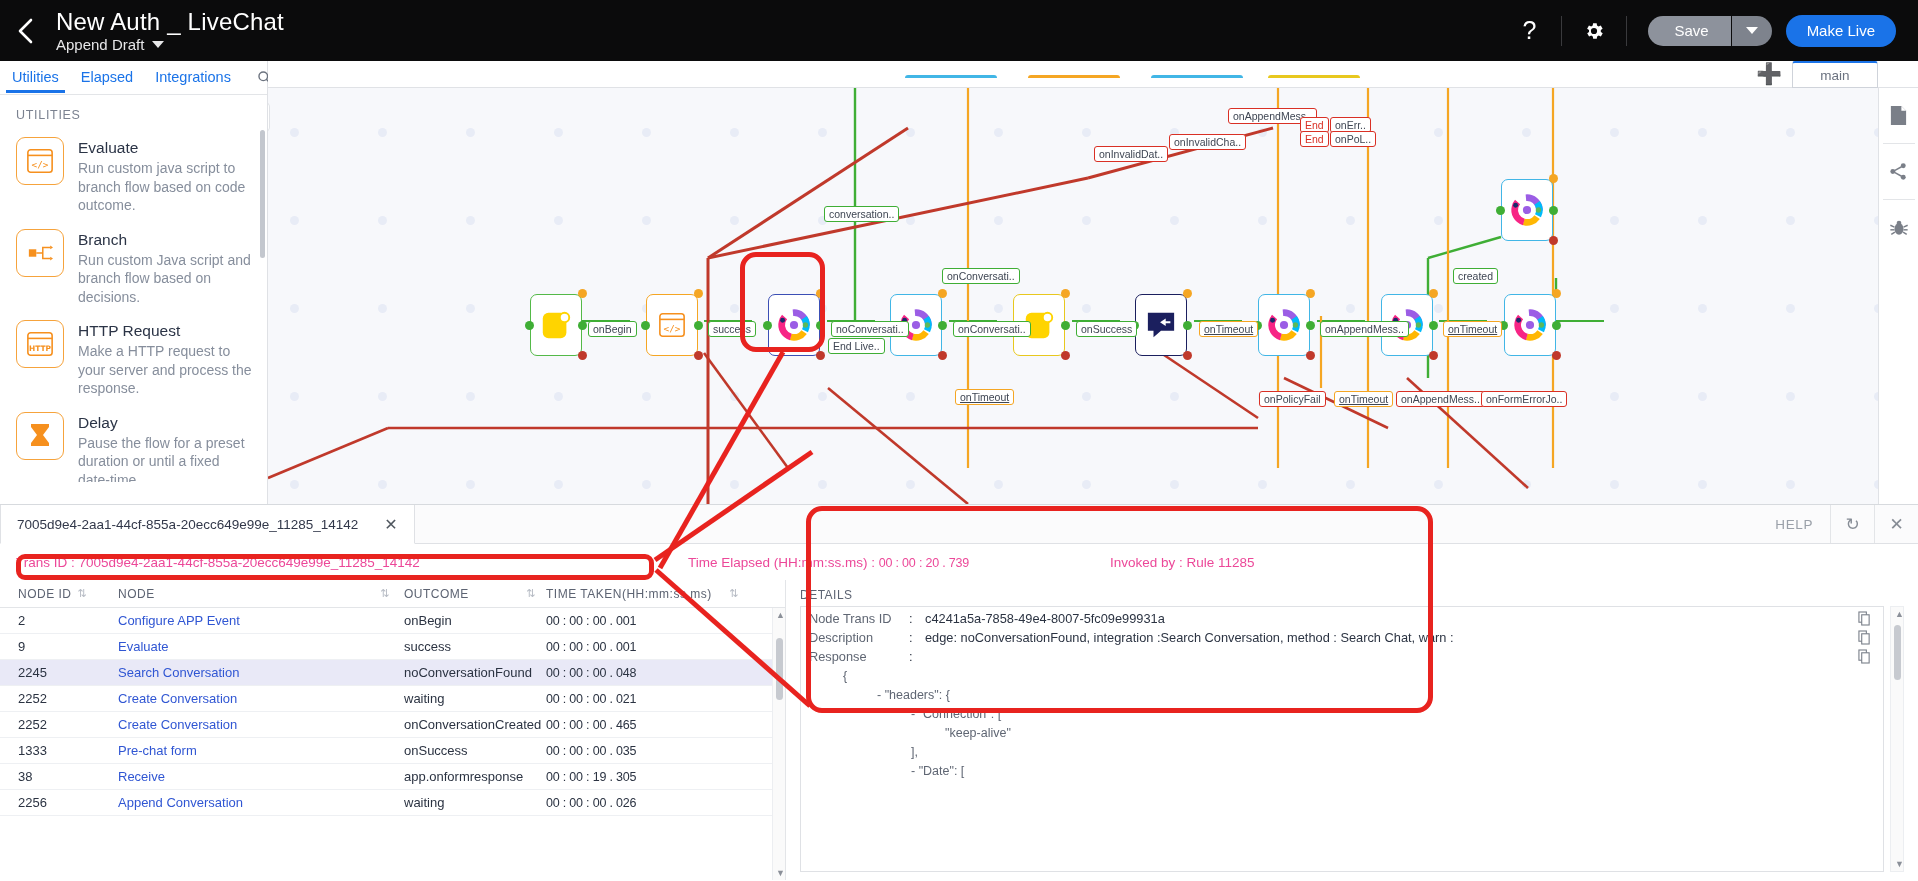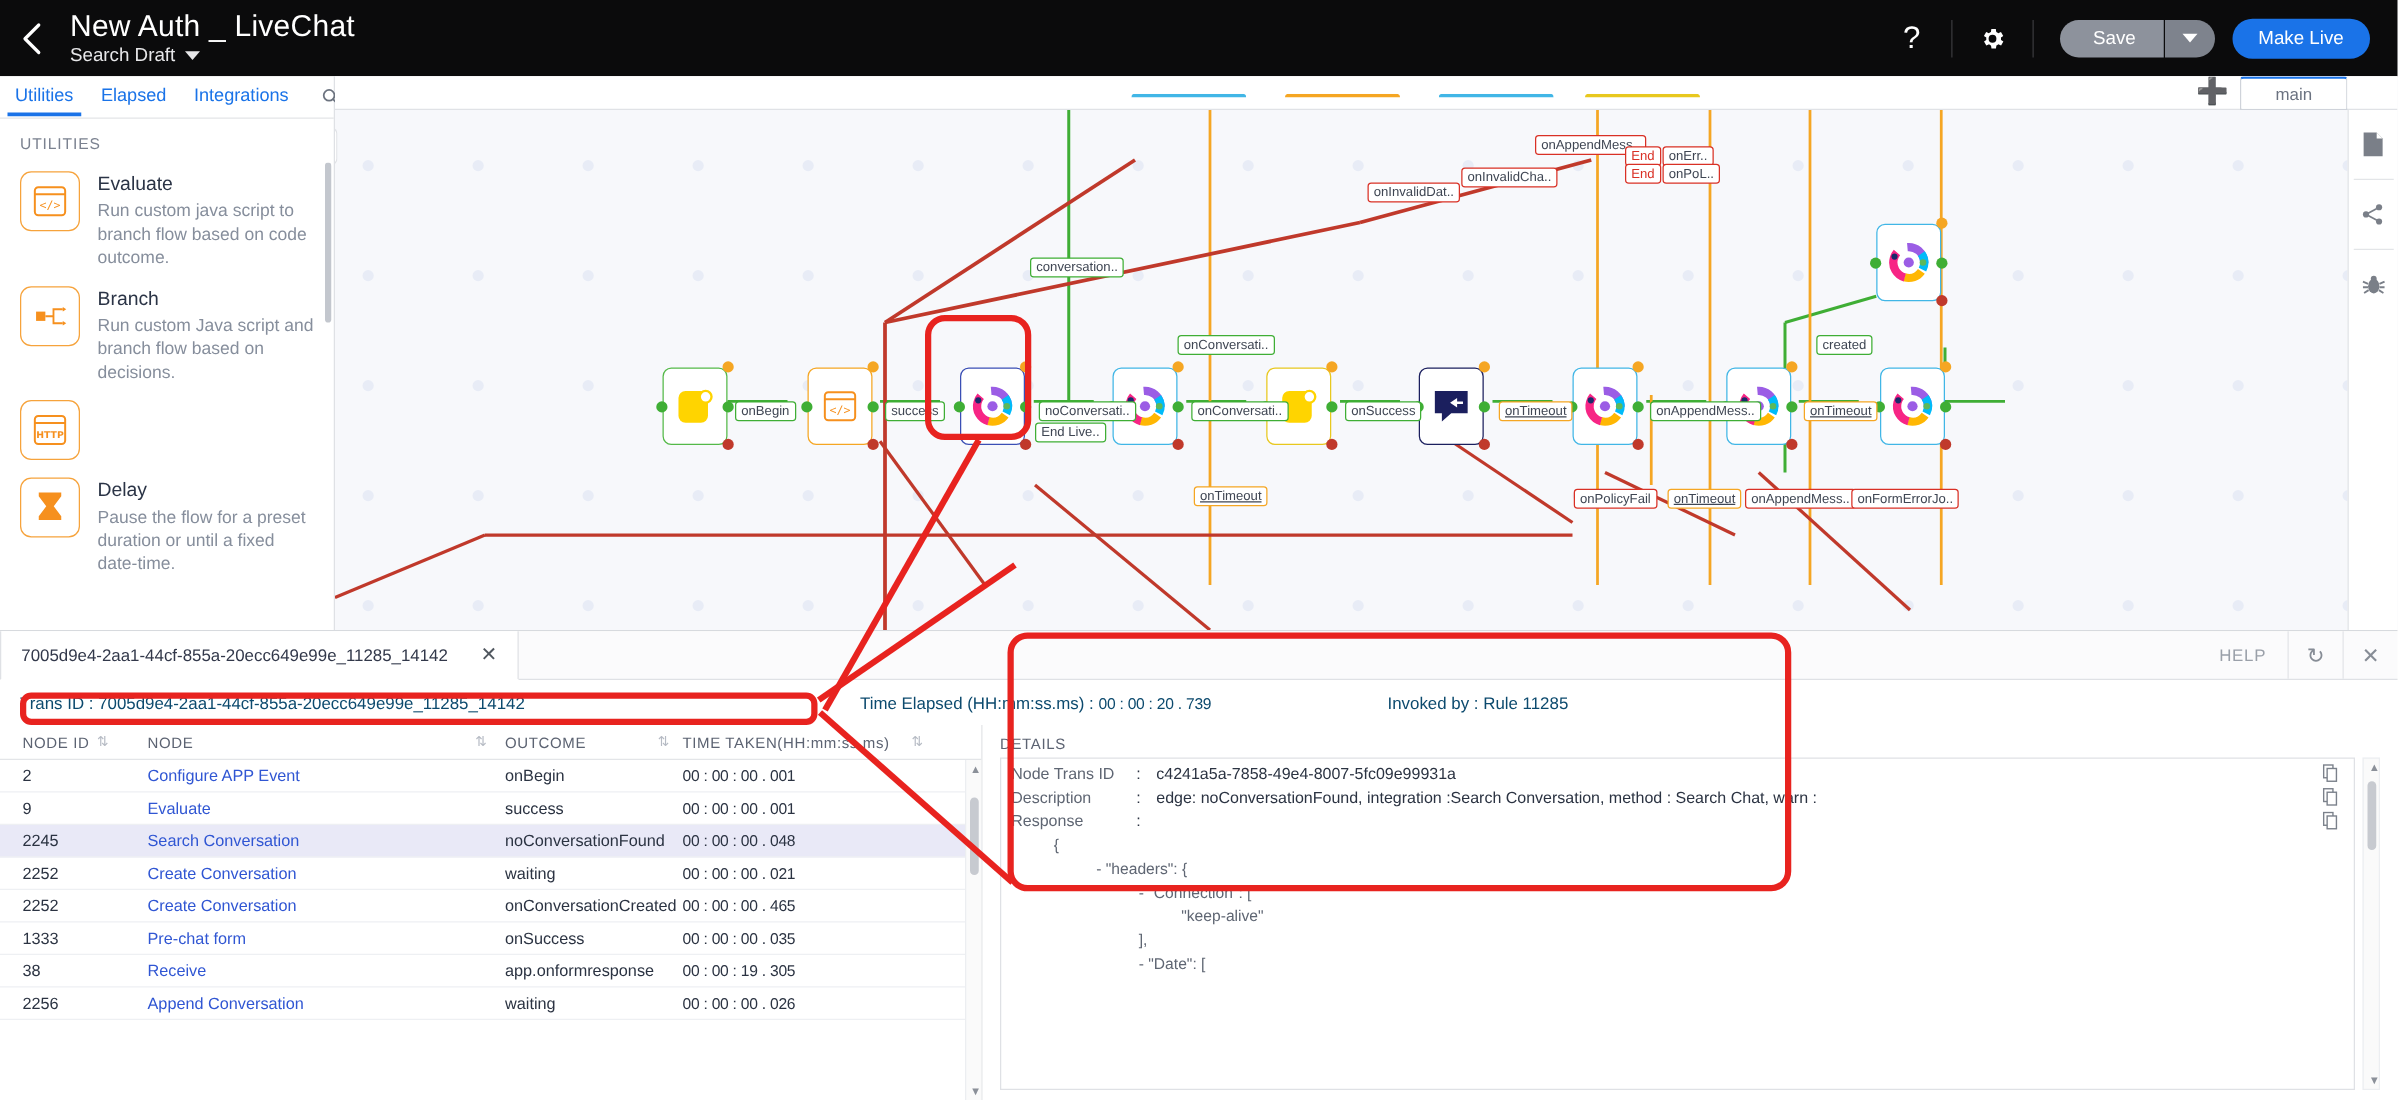--- a/index.html
+++ b/index.html
@@ -106,21 +106,21 @@
   .bp-tab { display:flex;align-items:center; gap:26px; padding:0 16px;
      background:#fff; border-left:1px solid #dfe1e5; border-right:1px solid #dfe1e5;
      border-bottom:1px solid #fff; margin-bottom:-1px; font-size:13.5px; color:#32384a;
      cursor:pointer; }
   .bp-tab .x { color:#50575f; font-size:16px; cursor:pointer; }
   .bp-right { margin-left:auto; display:flex; align-items:stretch; }
   .help-lbl { display:flex;align-items:center; padding:0 17px; font-size:13.5px; color:#9aa0a9;
      letter-spacing:.6px; cursor:pointer; }
   .bp-ic { width:44px; display:flex;align-items:center;justify-content:center;
      border-left:1px solid #e3e5e8; color:#878d96; cursor:pointer; font-size:17px; }
-  .meta-row { height:36px; display:flex; align-items:center; font-size:13.5px; color:#0c4a6e; }
+  .meta-row { height:36px; display:flex; align-items:center; font-size:13.5px; color:#ec4899; }
   .meta-1 { padding-left:16px; }
   .meta-2 { position:absolute; left:688px; }
   .meta-3 { position:absolute; left:1110px; }
 
   .split { display:flex; height:300px; }
   .tbl-wrap { width:786px; border-right:1px solid #e3e5e8; position:relative; }
   .tbl-head { display:flex; align-items:center; height:28px; font-size:12px; color:#5c6372;
      letter-spacing:.5px; border-bottom:1px solid #e3e5e8; }
   .th { display:flex; align-items:center; gap:6px; }
   .th .sort { color:#b6bbc4; font-size:11px; }
@@ -164,21 +164,21 @@
 
 <div class="topbar">
   <div class="back-arrow">
     <svg width="22" height="30" viewBox="0 0 22 30">
         <polyline points="16,4 5,15 16,26" fill="none" stroke="#fff" stroke-width="2.6" stroke-linecap="round" stroke-linejoin="round"></polyline>
       </svg>
   </div>
   <div class="title-wrap">
     <div class="app-title">New Auth _ LiveChat</div>
     <div class="draft-row">
-      <span class="draft-label">Search Draft</span>
+      <span class="draft-label">Append Draft</span>
       <span class="caret-dn"></span>
     </div>
   </div>
   <div class="top-right">
     <div class="icon-btn">
         <span class="qmark">?</span>
       </div>
     <div class="vline"></div>
     <div class="icon-btn">
       <svg width="22" height="22" viewBox="0 0 24 24" fill="#fff">
@@ -240,20 +240,24 @@
       </div>
     </div>
 
     <div class="util">
       <div class="util-ic">
         <svg width="30" height="28" viewBox="0 0 32 30" fill="none" stroke="#f6901e" stroke-width="1.7">
             <rect x="3" y="3" width="26" height="24" rx="3"></rect>
             <line x1="3" y1="9" x2="29" y2="9"></line>
             <text x="16" y="22" font-size="8" fill="#f6901e" stroke="none" text-anchor="middle" font-weight="bold" font-family="DejaVu Sans, sans-serif">HTTP</text>
           </svg>
+      </div>
+      <div class="util-txt">
+        <div class="util-name">HTTP Request</div>
+        <div class="util-desc">Make a HTTP request to your server and process the response.</div>
       </div>
     </div>
 
     <div class="util">
       <div class="util-ic">
         <svg width="26" height="30" viewBox="0 0 26 30" fill="#f6901e">
             <path d="M4 3h18v3l-6 8 6 8v3H4v-3l6-8-6-8z"></path>
           </svg>
       </div>
       <div class="util-txt">

